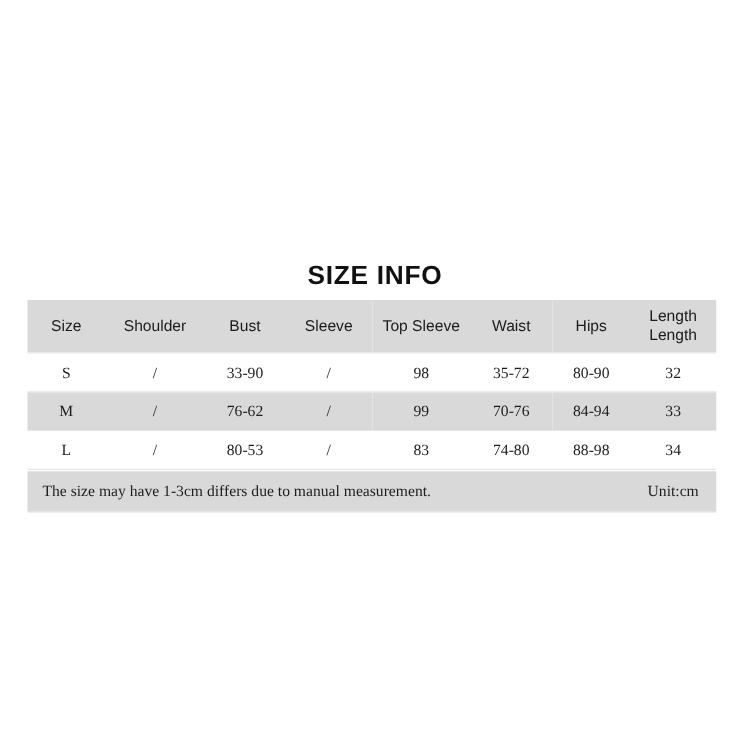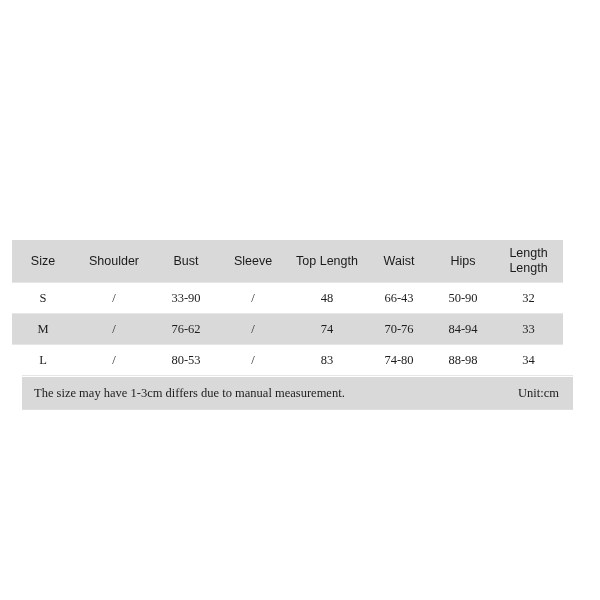--- a/index.html
+++ b/index.html
@@ -32,21 +32,21 @@
     font-weight: bold;
     font-size: 21px;
     letter-spacing: 0.6px;
     color: #111111;
     line-height: 26px;
   }
 
   
   #size-table {
     position: absolute;
-    left: 12px;
+    left: 22px;
     top: 240px;
     width: 551px;
     border-collapse: collapse;
     table-layout: fixed;
   }
 
   #size-table td,
   #size-table th {
     padding: 0;
     margin: 0;
@@ -136,72 +136,73 @@
     background: #e0e0e0;
   }
 
   .two-line { line-height: 15px; }
 </style>
 </head>
 <body>
 
 <div id="page">
 
+  <div id="title">SIZE INFO</div>
 
   <table id="size-table">
     <colgroup>
       <col style="width:62px">
       <col style="width:80px">
       <col style="width:64px">
       <col style="width:70px">
       <col style="width:78px">
       <col style="width:66px">
       <col style="width:62px">
       <col style="width:69px">
     </colgroup>
 
     <thead>
       <tr class="hdr-row">
         <th>Size</th>
         <th>Shoulder</th>
         <th>Bust</th>
         <th>Sleeve</th>
-        <th>Top Length</th>
+        <th>Top Sleeve</th>
         <th>Waist</th>
         <th>Hips</th>
         <th class="two-line">Length Length</th>
       </tr>
     </thead>
 
     <tbody>
       <tr class="sep-line">
         <td colspan="8"></td>
       </tr>
 
       <tr class="data-row row-white">
         <td>S</td>
         <td>/</td>
         <td>33-90</td>
         <td>/</td>
-        <td>48</td>
-        <td>66-43</td>
-        <td>50-90</td>
+        <td>98</td>
+        <td>35-72</td>
+        <td>80-90</td>
         <td>32</td>
       </tr>
 
       <tr class="sep-line">
         <td colspan="8"></td>
       </tr>
 
       <tr class="data-row row-gray">
         <td>M</td>
         <td>/</td>
         <td>76-62</td>
         <td>/</td>
-        <td>74</td>
+        <td>99</td>
         <td>70-76</td>
         <td>84-94</td>
         <td>33</td>
       </tr>
 
       <tr class="sep-line">
         <td colspan="8"></td>
       </tr>
 
       <tr class="data-row row-white">

